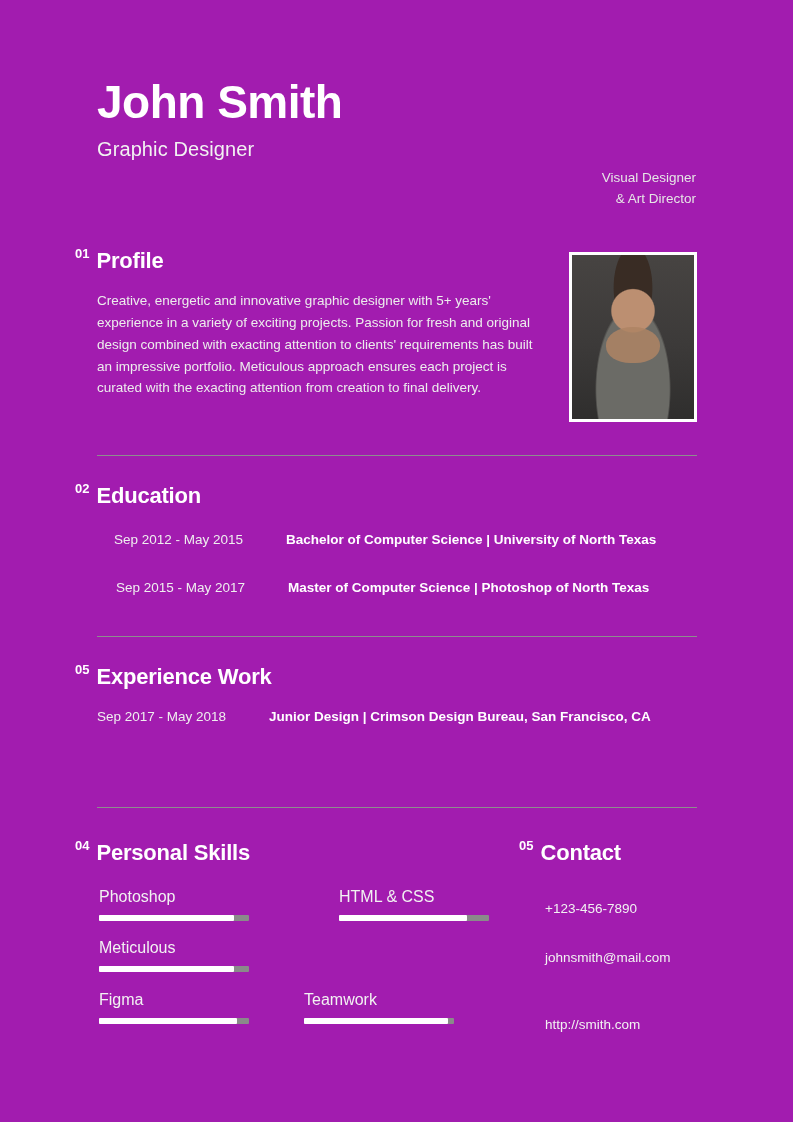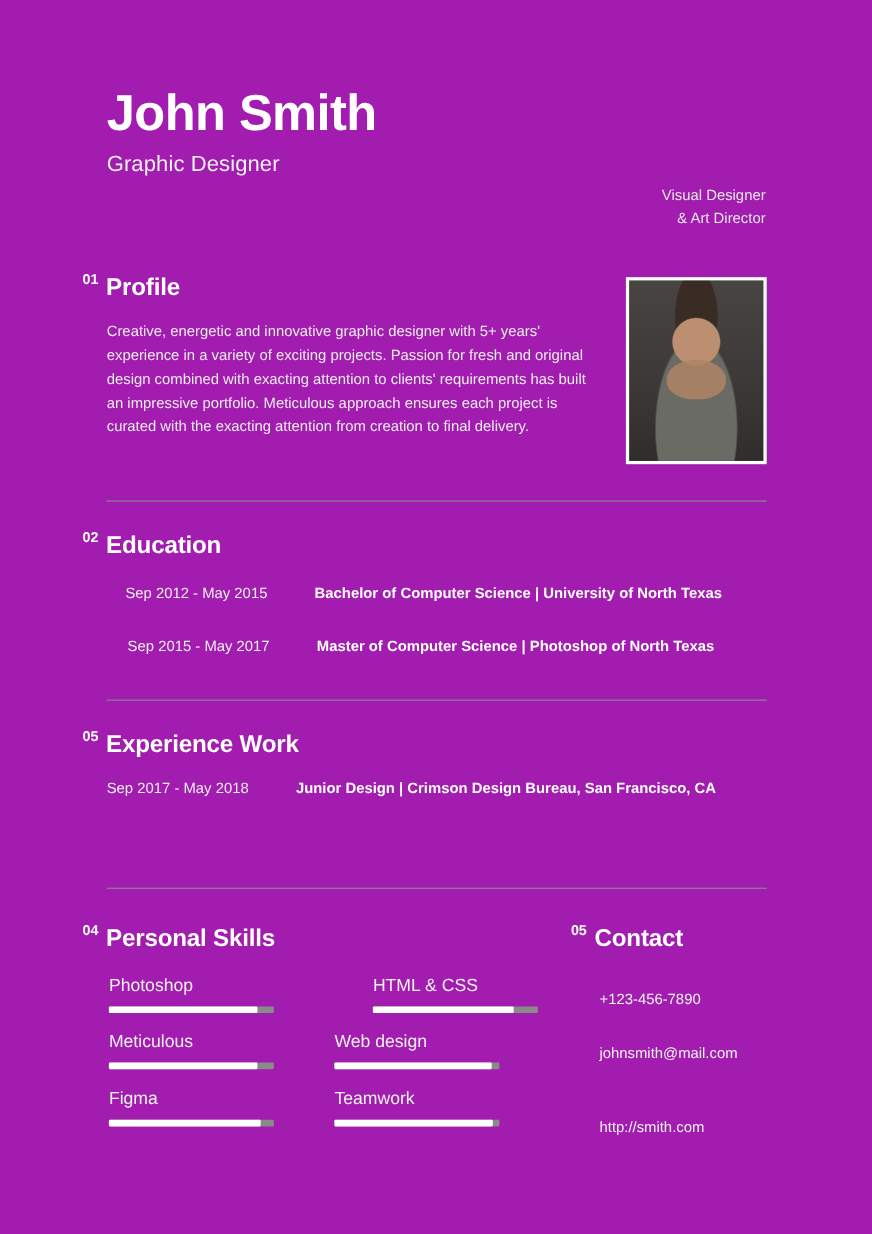--- a/index.html
+++ b/index.html
@@ -255,26 +255,20 @@
       <div class="skill-fill" style="width:92%;"></div>
     </div>
   </div>
 
   <div class="skill" style="left:304px; top:888px;margin-left:35px;">
     <div class="skill-name">HTML &amp; CSS</div>
     <div class="skill-track">
       <div class="skill-fill" style="width:85%;"></div>
     </div>
   </div>
-  <div class="skill" style="left:304px; top:939px;">
-    <div class="skill-name">Web design</div>
-    <div class="skill-track">
-      <div class="skill-fill" style="width:95%;"></div>
-    </div>
-  </div>
   <div class="skill" style="left:304px; top:991px;">
     <div class="skill-name">Teamwork</div>
     <div class="skill-track">
       <div class="skill-fill" style="width:96%;"></div>
     </div>
   </div>
 
   <div class="sec-head" style="left:519px; top:840px;">
     <span class="sec-num">05</span>
     <span class="sec-title">Contact</span>

